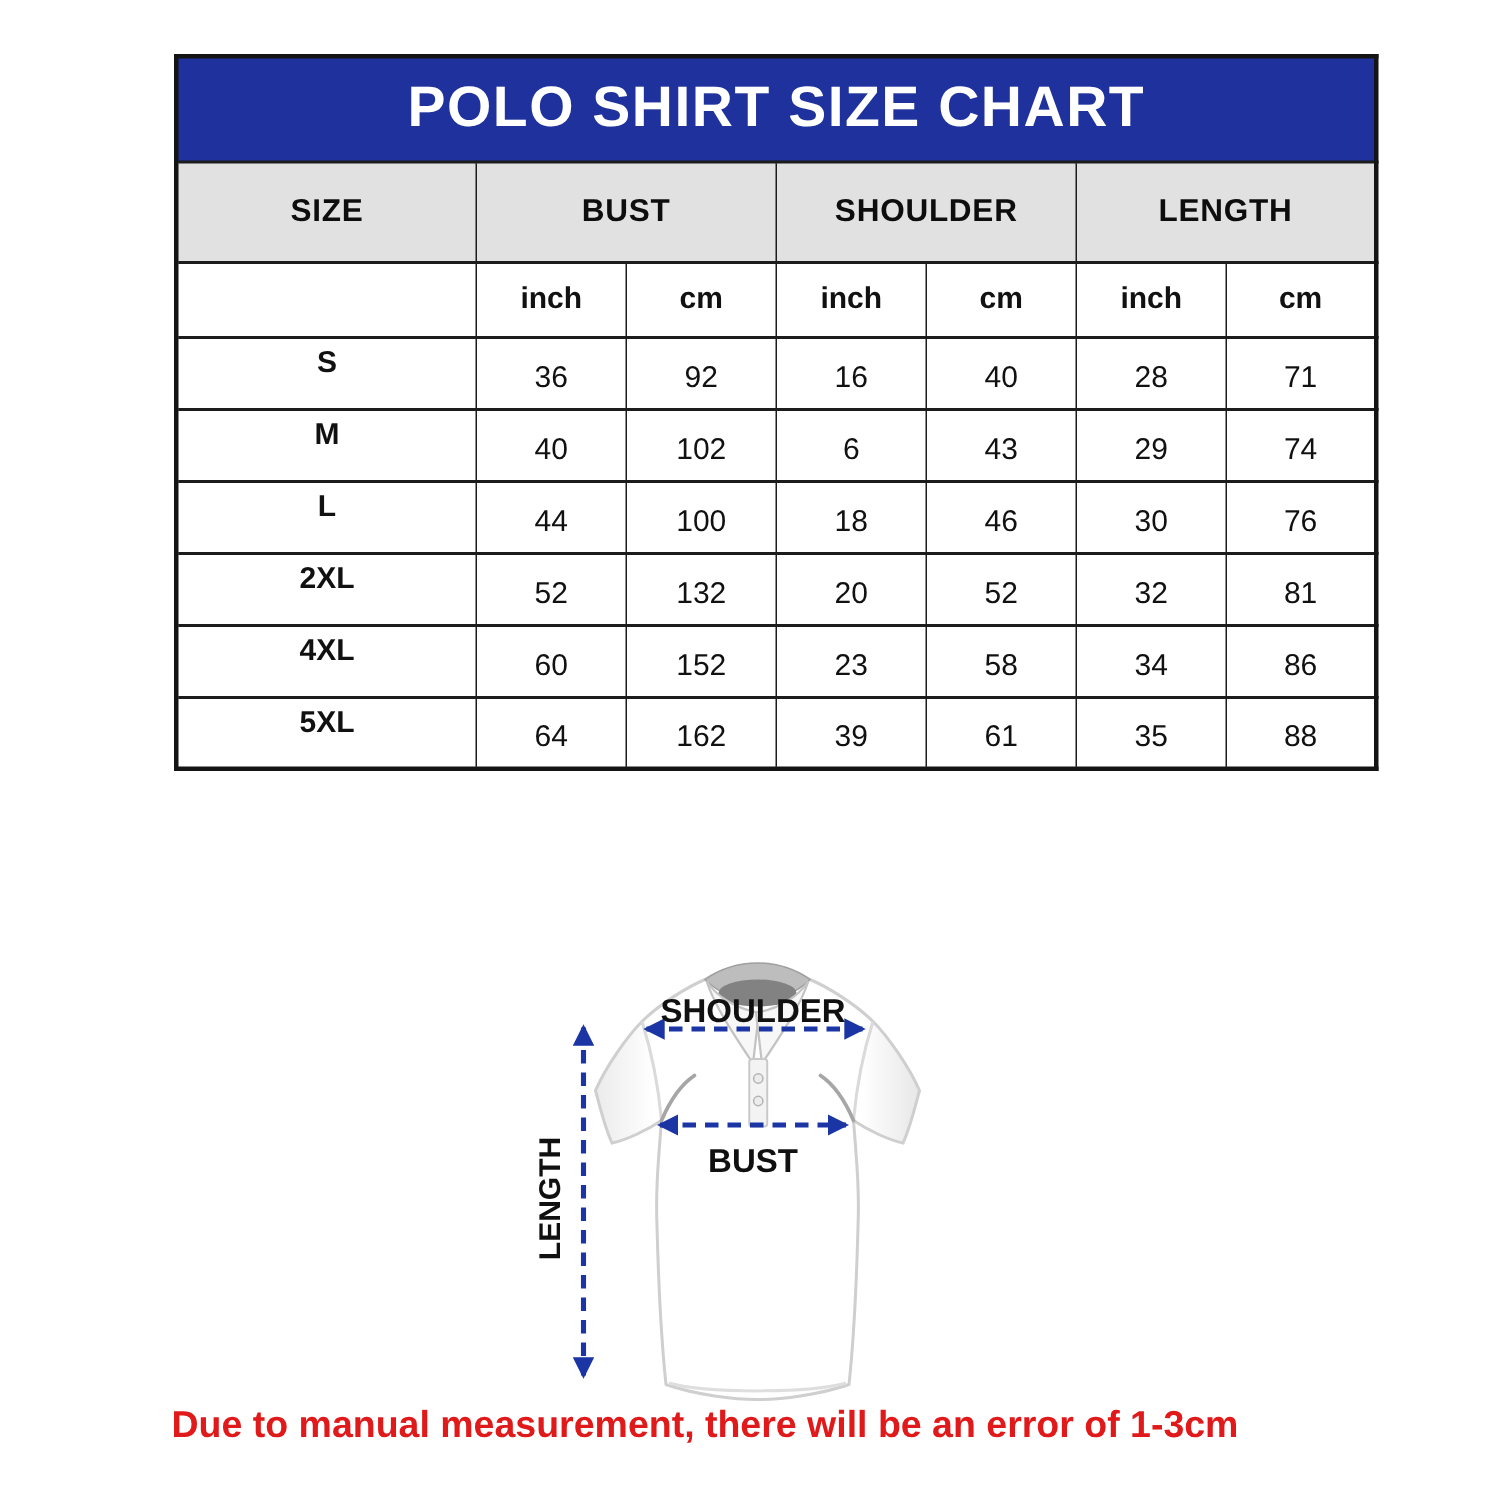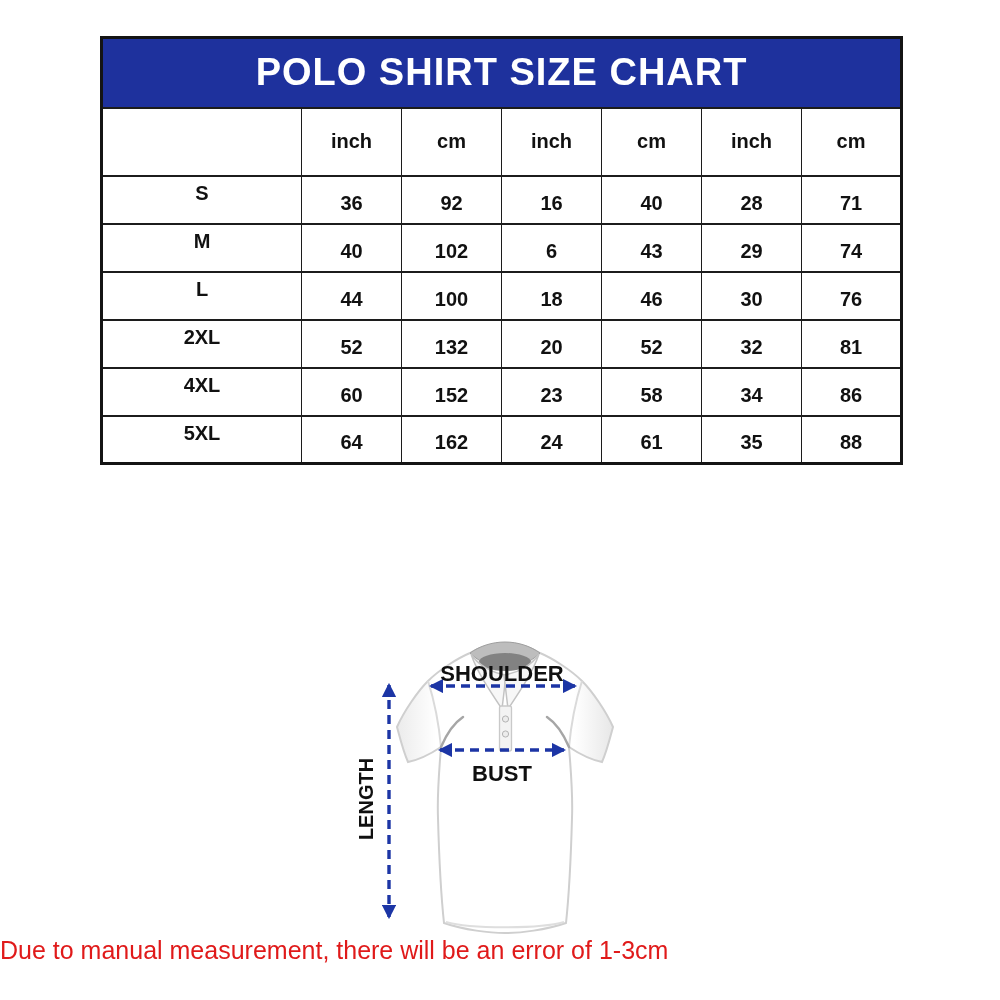--- a/index.html
+++ b/index.html
@@ -2,74 +2,80 @@
 <html><head>
 <meta charset="utf-8">
 <style>
   html,body{margin:0;padding:0;background:#ffffff;}
   .canvas{
     position:relative;width:1000px;height:1000px;background:#ffffff;
     font-family:"Liberation Sans", sans-serif;color:#111;overflow:hidden;
   }
   
   table.size-table{
-    position:absolute;left:100px;top:36px;width:800px;
+    position:absolute;left:116px;top:36px;width:800px;
     border-collapse:collapse;table-layout:fixed;text-align:center;
     border:3px solid #141414;
   }
   .size-table th,.size-table td{
     border-top:2px solid #1c1c1c;border-bottom:2px solid #1c1c1c;
     border-left:1px solid #1c1c1c;border-right:1px solid #1c1c1c;
     padding:0;box-sizing:border-box;
   }
   tr.title-row th{
     height:70px;background:#1e319d;color:#ffffff;
     font-size:38px;font-weight:bold;letter-spacing:1px;
   }
   tr.group-row th{
     height:67px;background:#e1e1e1;color:#0d0d0d;
     font-size:21px;font-weight:bold;letter-spacing:.5px;
   }
   tr.unit-row th{
-    height:68px;background:#ffffff;font-size:20px;font-weight:bold;
+    height:50px;background:#ffffff;font-size:20px;font-weight:bold;
   }
   tbody tr{height:48px;}
   tbody td{font-size:20px;background:#ffffff;}
   tbody td.size{font-weight:bold;vertical-align:top;padding-top:5px;}
-  tbody td.num{vertical-align:bottom;padding-bottom:8px;font-weight:bold;}
+  tbody td.num{vertical-align:bottom;padding-bottom:8px;}
   
   .diagram{position:absolute;left:340px;top:633px;width:330px;height:307px;}
   .diagram svg{display:block;}
   .svg-label{
     font-family:"Liberation Sans", sans-serif;font-weight:bold;fill:#101010;
   }
   
   .note{
-    position:absolute;left:0;top:936px;width:940px;text-align:left;
-    color:#e01a1a;font-size:25px;font-weight:normal;
+    position:absolute;left:0;top:936px;width:940px;text-align:center;
+    color:#e01a1a;font-size:25px;font-weight:bold;
   }
 </style>
 </head>
 <body>
 
 <div class="canvas">
 
   <table class="size-table">
     <colgroup>
       <col style="width:200px">
         <col style="width:100px">
         <col style="width:100px">
       <col style="width:100px">
         <col style="width:100px">
         <col style="width:100px">
         <col style="width:100px">
     </colgroup>
     <thead>
       <tr class="title-row">
         <th colspan="7">POLO SHIRT SIZE CHART</th>
+      </tr>
+      <tr class="group-row">
+        <th>SIZE</th>
+        <th colspan="2">BUST</th>
+        <th colspan="2">SHOULDER</th>
+        <th colspan="2">LENGTH</th>
       </tr>
       <tr class="unit-row">
         <th></th>
         <th>inch</th>
         <th>cm</th>
         <th>inch</th>
         <th>cm</th>
         <th>inch</th>
         <th>cm</th>
       </tr>
@@ -117,21 +123,21 @@
         <td class="num">152</td>
         <td class="num">23</td>
         <td class="num">58</td>
         <td class="num">34</td>
         <td class="num">86</td>
       </tr>
       <tr>
         <td class="size">5XL</td>
         <td class="num">64</td>
         <td class="num">162</td>
-        <td class="num">24</td>
+        <td class="num">39</td>
         <td class="num">61</td>
         <td class="num">35</td>
         <td class="num">88</td>
       </tr>
     </tbody>
   </table>
 
   <div class="diagram">
     <svg width="330" height="307" viewBox="0 0 330 307" xmlns="http://www.w3.org/2000/svg">
       <defs>

